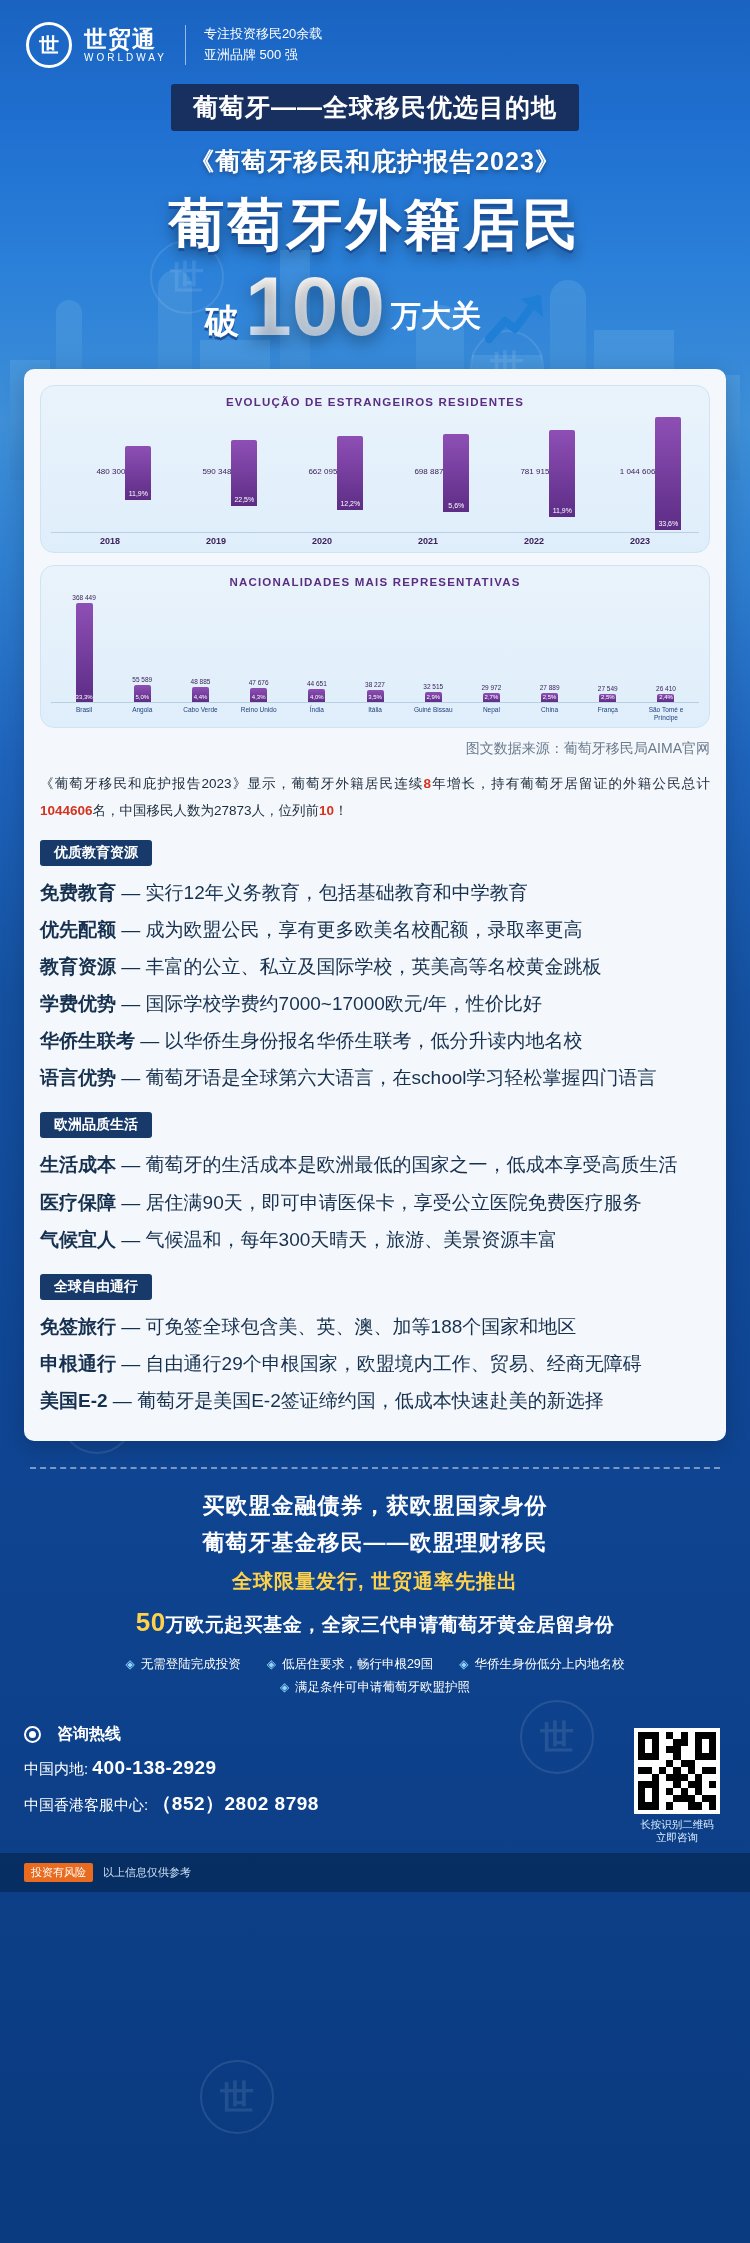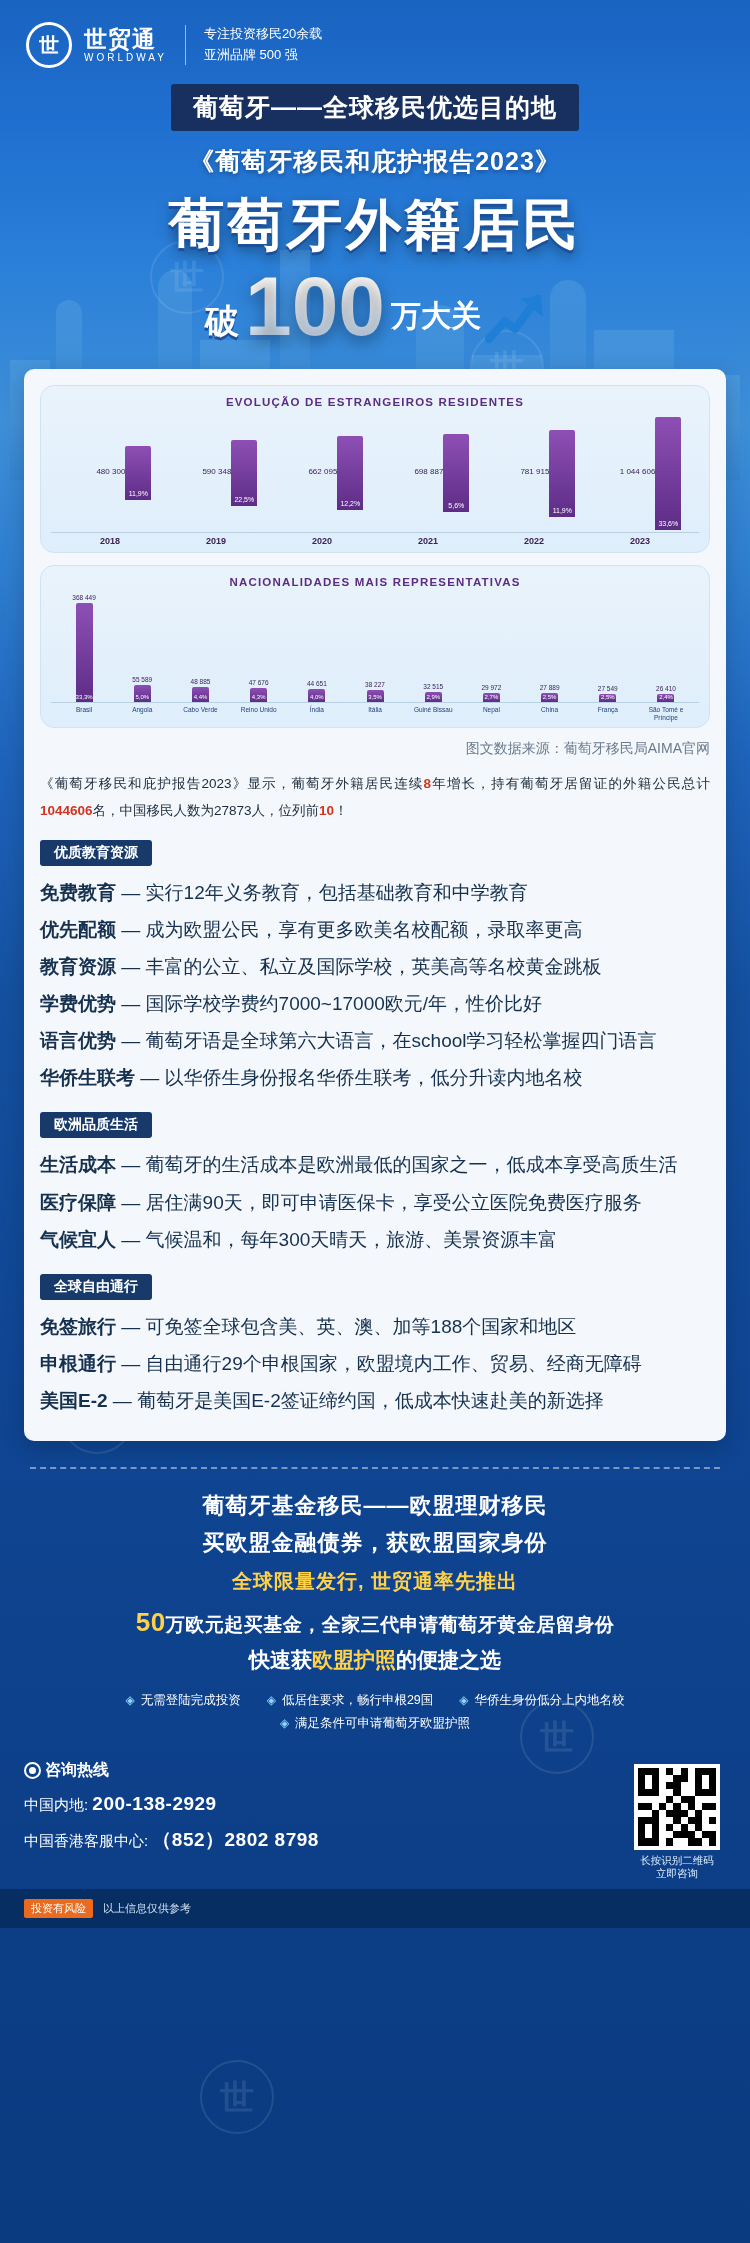--- a/index.html
+++ b/index.html
@@ -130,21 +130,21 @@
   .fund-l3 { font-size: 20px; font-weight: bold; color: #ffd24a; margin-top: 6px; letter-spacing: 1px; }
   .fund-l4 { font-size: 19px; font-weight: bold; margin-top: 12px; letter-spacing: .5px; }
   .fund-l4 .big { font-size: 26px; color: #ffd24a; }
   .fund-l5 { font-size: 21px; font-weight: bold; margin-top: 8px; }
   .fund-l5 .hl { color: #ffd24a; }
   .bullets { display: flex; flex-wrap: wrap; justify-content: center; gap: 6px 26px; margin-top: 18px; }
   .bullet { color: #fff; font-size: 12.5px; display: flex; align-items: center; gap: 6px; }
   .tick { color: #8fd7ff; font-size: 12px; }
 
   .contact { margin: 22px 24px 0; color: #fff; position: relative; padding-bottom: 10px; }
-  .contact-hd { display: flex; align-items: center; gap: 4px; font-size: 16px; font-weight: bold; }
+  .contact-hd { display: flex; align-items: center; gap: 16px; font-size: 16px; font-weight: bold; }
   .ic-circle { width: 17px; height: 17px; border: 2px solid #fff; border-radius: 50%; display: inline-block; position: relative; }
   .ic-circle::after { content: ""; position: absolute; left: 3px; top: 3px; width: 7px; height: 7px; background: #fff; border-radius: 50%; }
   .contact-line { font-size: 15px; margin-top: 12px; }
   .contact-line b { font-size: 19px; letter-spacing: .5px; }
   .qr-wrap { position: absolute; right: 6px; top: 4px; text-align: center; }
   .qr { width: 86px; height: 86px; background: #fff; padding: 4px; }
   .qr-grid { width: 100%; height: 100%; display: grid; grid-template-columns: repeat(11,1fr); grid-template-rows: repeat(11,1fr); }
   .qr-grid i { display: block; }
   .qr-cap { font-size: 10.5px; color: #dff0ff; margin-top: 4px; line-height: 1.3; }
 
@@ -360,22 +360,22 @@
       <span>《葡萄牙移民和庇护报告2023》显示，葡萄牙外籍居民连续</span><b>8</b><span>年增长，持有葡萄牙居留证的外籍公民总计</span><b>1044606</b><span>名，中国移民人数为27873人，位列前</span><b>10</b><span>！</span>
     </div>
 
     
     <div class="sec-title">优质教育资源</div>
     <div>
       <div class="line"><span class="k">免费教育</span> — <span>实行12年义务教育，包括基础教育和中学教育</span></div>
       <div class="line"><span class="k">优先配额</span> — <span>成为欧盟公民，享有更多欧美名校配额，录取率更高</span></div>
       <div class="line"><span class="k">教育资源</span> — <span>丰富的公立、私立及国际学校，英美高等名校黄金跳板</span></div>
       <div class="line"><span class="k">学费优势</span> — <span>国际学校学费约7000~17000欧元/年，性价比好</span></div>
+      <div class="line"><span class="k">华侨生联考</span> — <span>以华侨生身份报名华侨生联考，低分升读内地名校</span></div>
       <div class="line"><span class="k">语言优势</span> — <span>葡萄牙语是全球第六大语言，在school学习轻松掌握四门语言</span></div>
-      <div class="line"><span class="k">华侨生联考</span> — <span>以华侨生身份报名华侨生联考，低分升读内地名校</span></div>
     </div>
 
     
     <div class="sec-title">欧洲品质生活</div>
     <div>
       <div class="line"><span class="k">生活成本</span> — <span>葡萄牙的生活成本是欧洲最低的国家之一，低成本享受高质生活</span></div>
       <div class="line"><span class="k">医疗保障</span> — <span>居住满90天，即可申请医保卡，享受公立医院免费医疗服务</span></div>
       <div class="line"><span class="k">气候宜人</span> — <span>气候温和，每年300天晴天，旅游、美景资源丰富</span></div>
     </div>
 
@@ -384,28 +384,25 @@
     <div>
       <div class="line"><span class="k">免签旅行</span> — <span>可免签全球包含美、英、澳、加等188个国家和地区</span></div>
       <div class="line"><span class="k">申根通行</span> — <span>自由通行29个申根国家，欧盟境内工作、贸易、经商无障碍</span></div>
       <div class="line"><span class="k">美国E-2</span> — <span>葡萄牙是美国E-2签证缔约国，低成本快速赴美的新选择</span></div>
     </div>
   </div>
 
   <div class="dashed"></div>
 
   <div class="fund">
+    <div class="fund-l1">买欧盟金融债券，获欧盟国家身份</div>
     <div class="fund-l1">葡萄牙基金移民——欧盟理财移民</div>
-    <div class="fund-l1">买欧盟金融债券，获欧盟国家身份</div>
     <div class="fund-l3">全球限量发行, 世贸通率先推出</div>
     <div class="fund-l4">
       <span class="big">50</span><span>万欧元起买基金，全家三代申请葡萄牙黄金居留身份</span>
-    </div>
-    <div class="fund-l5">
-      <span>快速获</span><span class="hl">欧盟护照</span><span>的便捷之选</span>
     </div>
     <div class="bullets">
       <div class="bullet">
           <span class="tick">◈</span>
           <span>无需登陆完成投资</span>
         </div>
       <div class="bullet">
           <span class="tick">◈</span>
           <span>低居住要求，畅行申根29国</span>
         </div>
@@ -420,21 +417,21 @@
     </div>
   </div>
 
   <div class="contact">
     <div class="contact-hd">
       <span class="ic-circle"></span>
       <span>咨询热线</span>
     </div>
     <div class="contact-line">
       <span>中国内地:</span>
-      <b>200-138-2929</b>
+      <b>400-138-2929</b>
     </div>
     <div class="contact-line">
       <span>中国香港客服中心:</span>
       <b>（852）2802 8798</b>
     </div>
     <div class="qr-wrap">
       <div class="qr">
         <div class="qr-grid">
           <i style="background:#000"></i>
             <i style="background:#000"></i>

